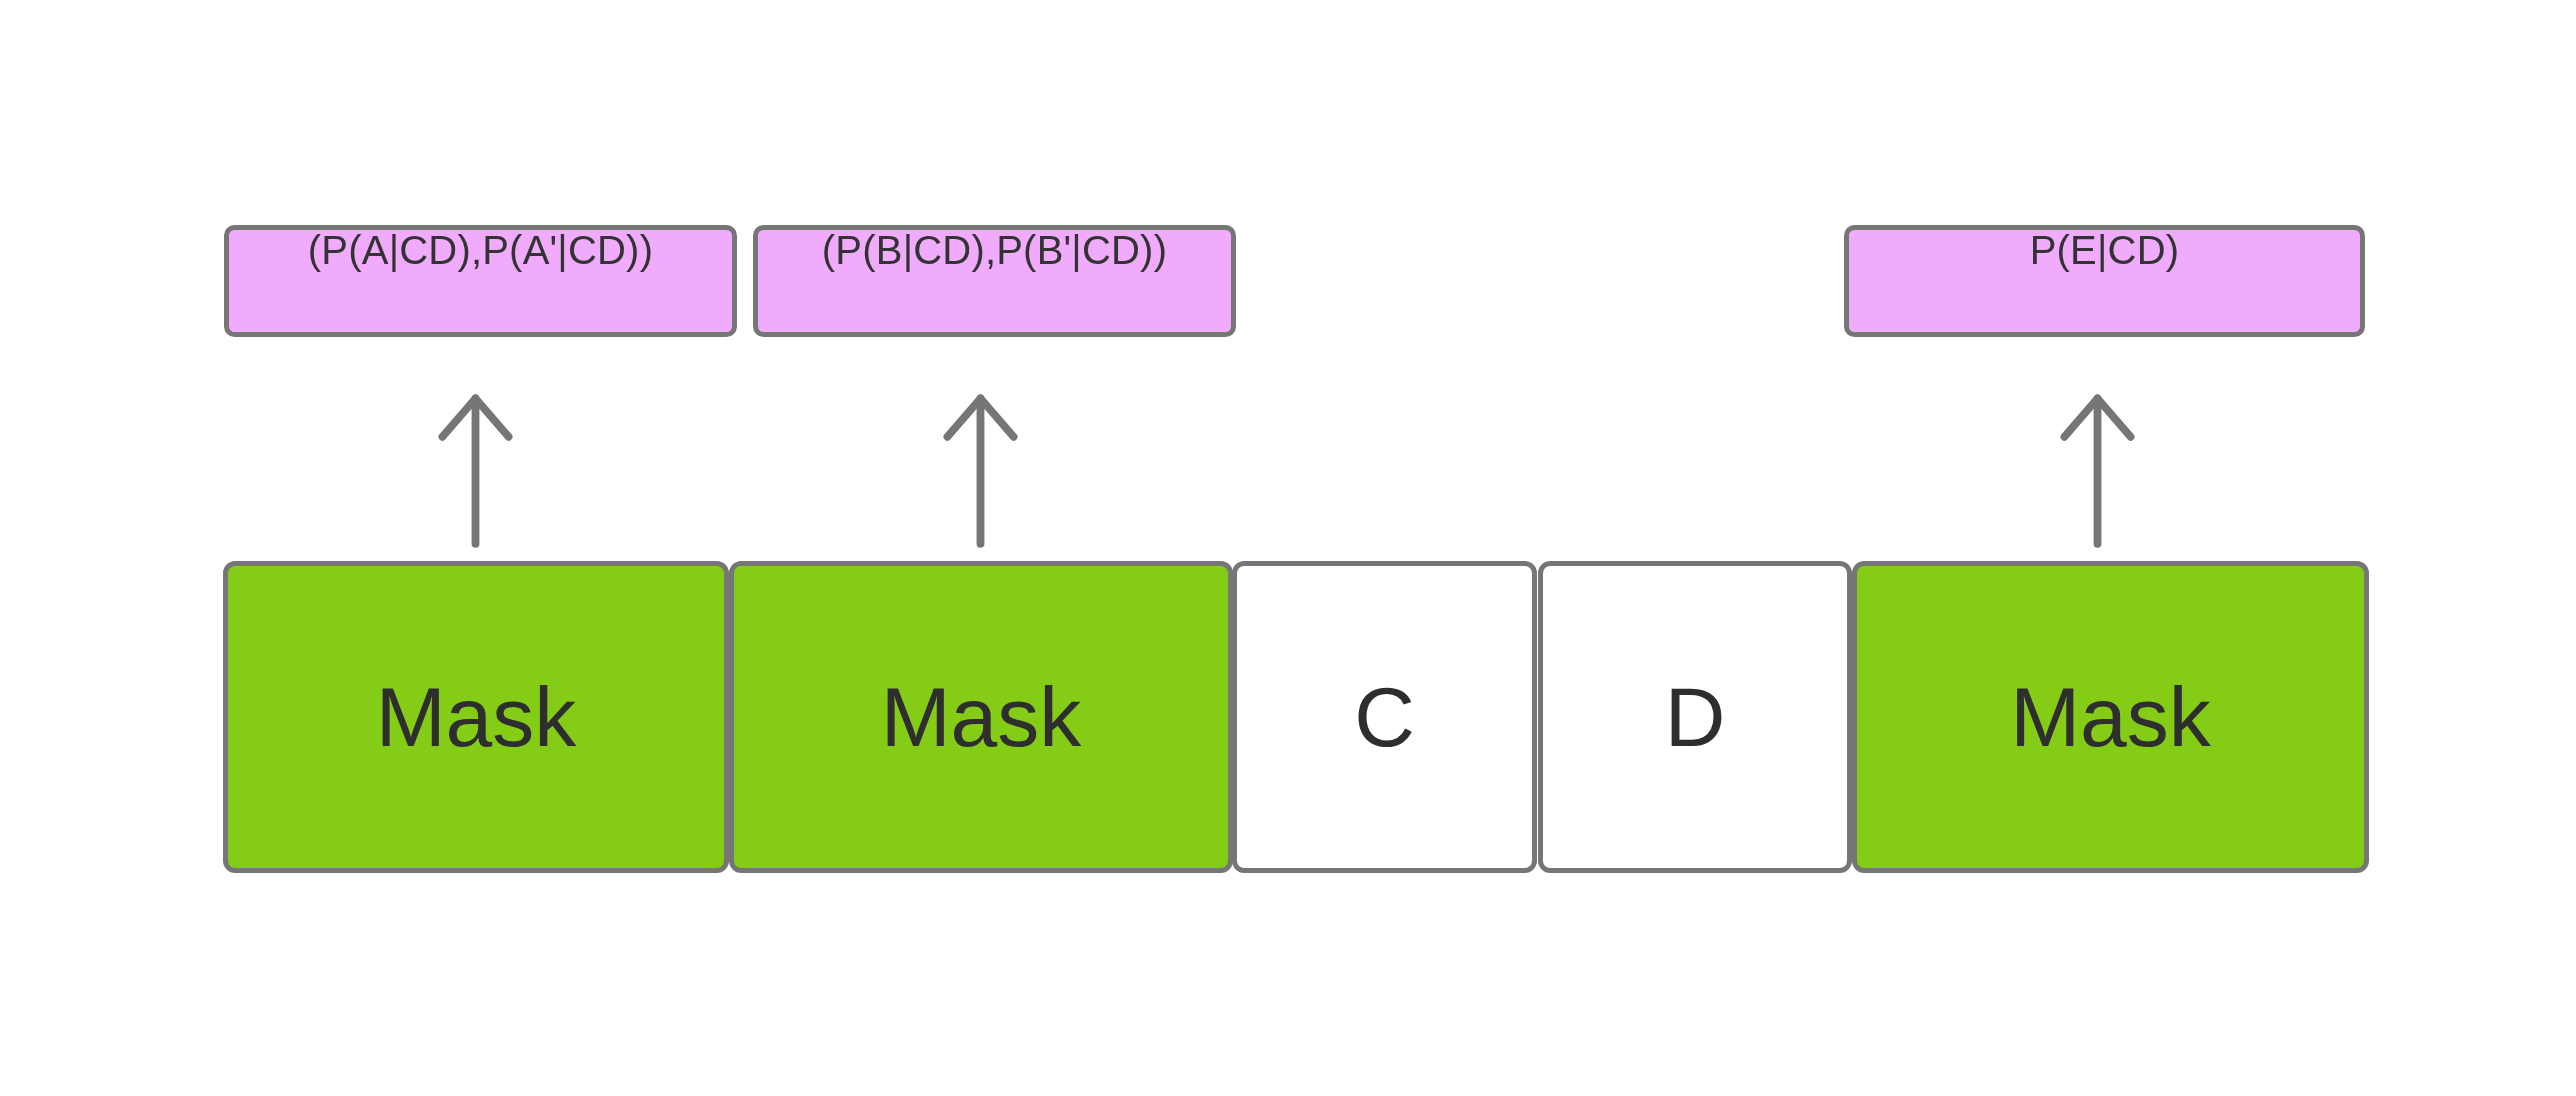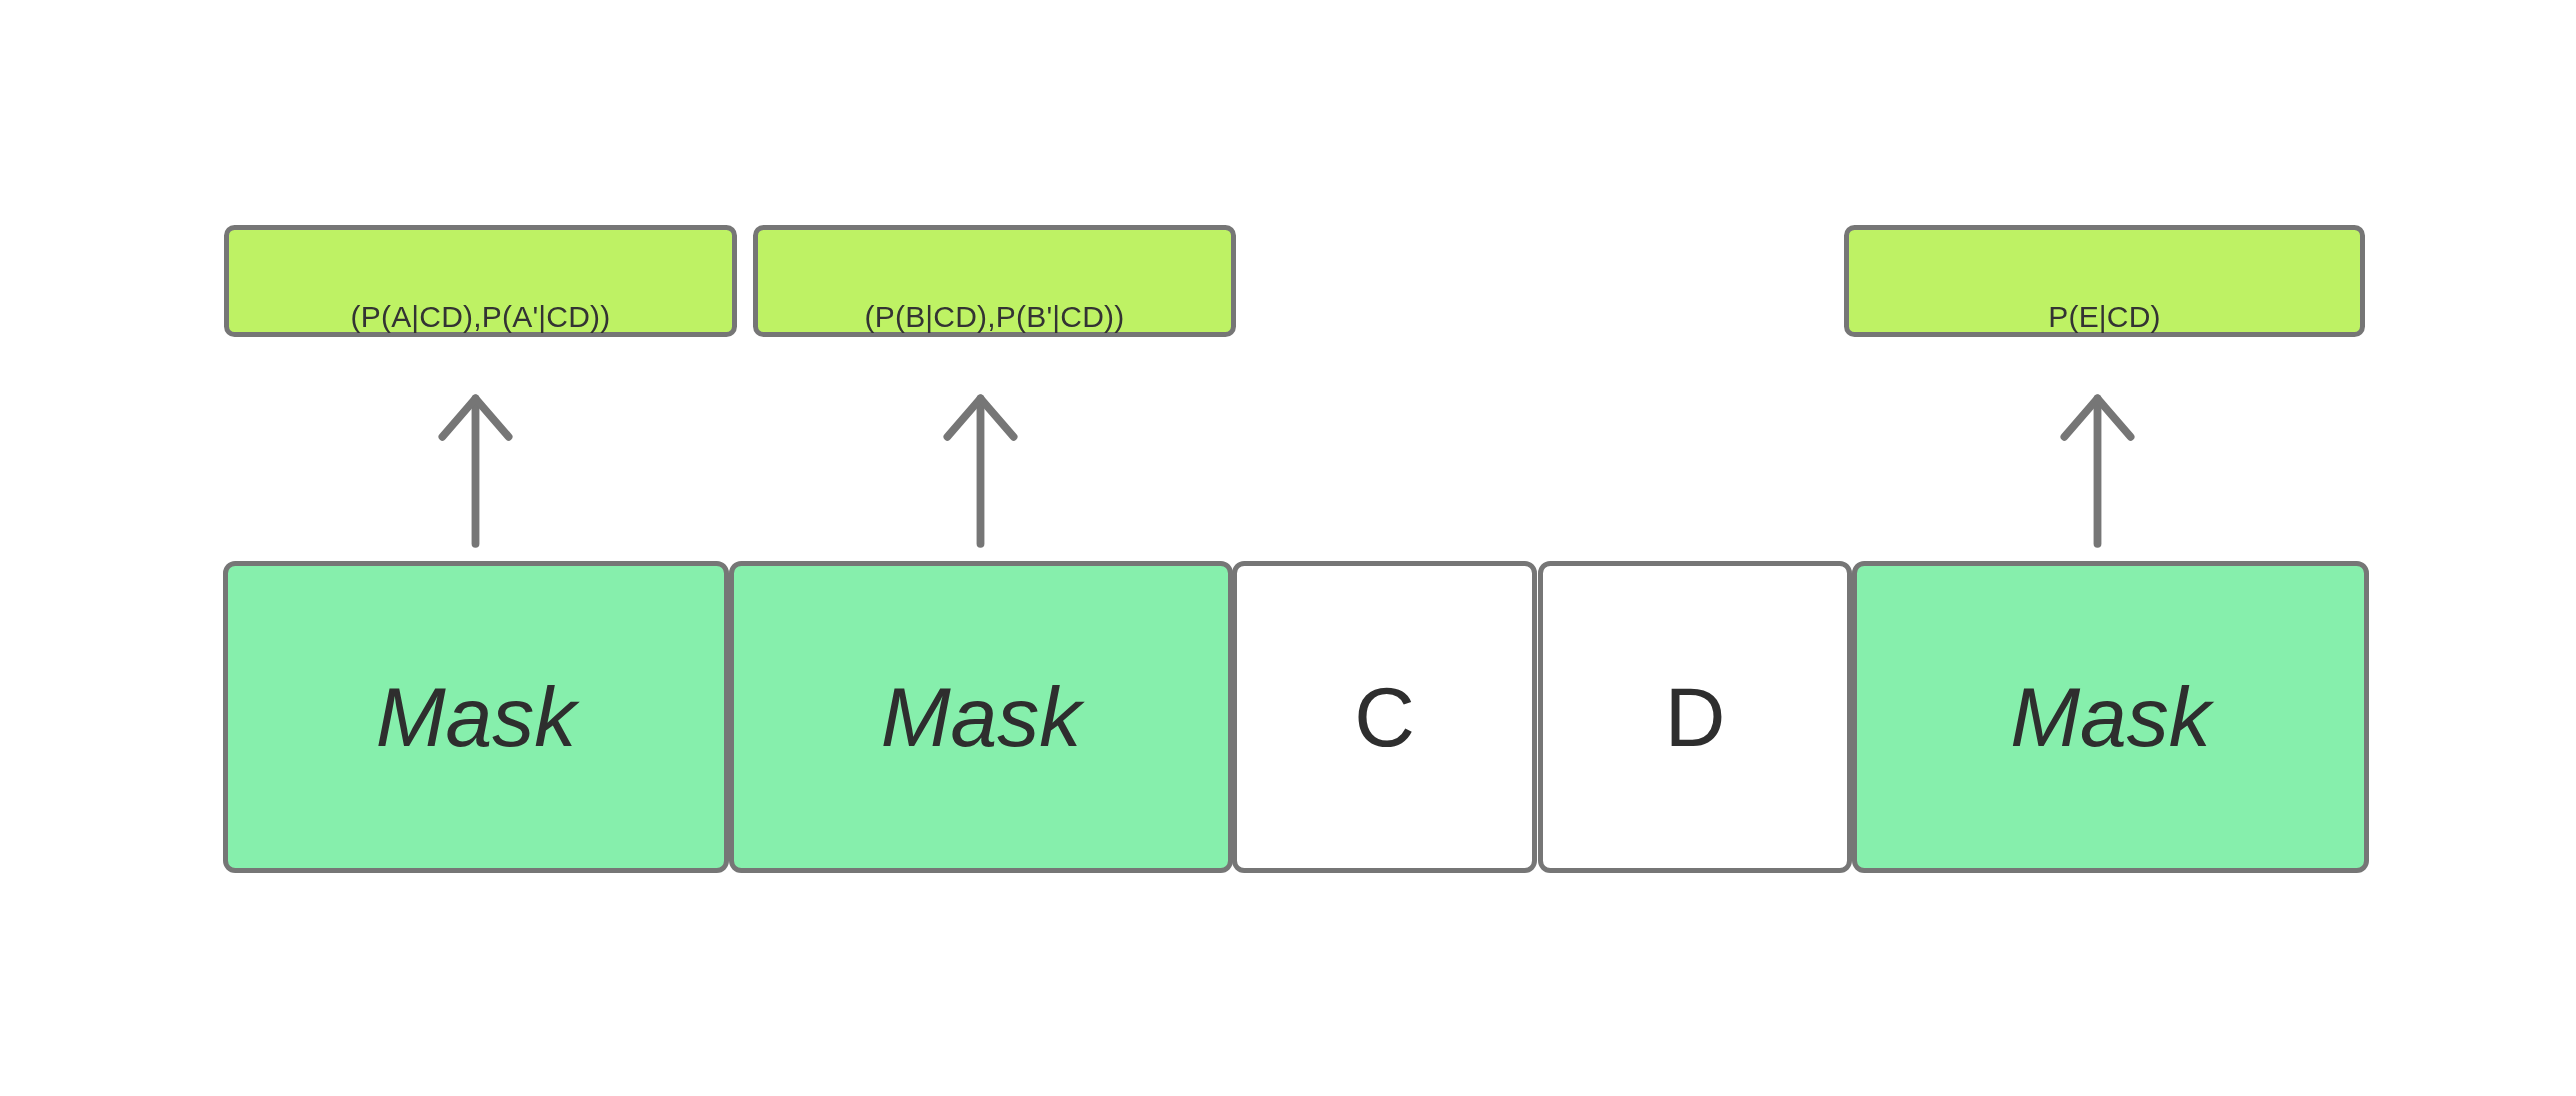--- a/index.html
+++ b/index.html
@@ -17,28 +17,28 @@
     width: 2576px;
     height: 1096px;
     background: #ffffff;
     overflow: hidden;
   }
 
   
   .out-box {
     position: absolute;
     box-sizing: border-box;
-    background: #bef264;
+    background: #f0abfc;
     border: 5.2px solid #767676;
     border-radius: 10.5px;
     display: flex;
-    align-items: flex-end;
+    align-items: flex-start;
     justify-content: center;
     color: #333333;
-    font-size: 30px;
+    font-size: 40px;
     letter-spacing: 0.2px;
     white-space: nowrap;
   }
   .out-box .out-label {
     display: block;
     line-height: 1;
   }
 
   
   .tile {
@@ -46,22 +46,21 @@
     box-sizing: border-box;
     border: 5.2px solid #767676;
     border-radius: 12.2px;
     display: flex;
     align-items: center;
     justify-content: center;
     color: #2e2e2e;
     white-space: nowrap;
   }
   .tile.masked {
-    background: #86efac;
-    font-style: italic;
+    background: #84cc16;
   }
   .tile.plain {
     background: #ffffff;
   }
   .tile .tile-label {
     display: block;
     line-height: 1;
   }
   .tile.masked .tile-label {
     font-size: 84px;

